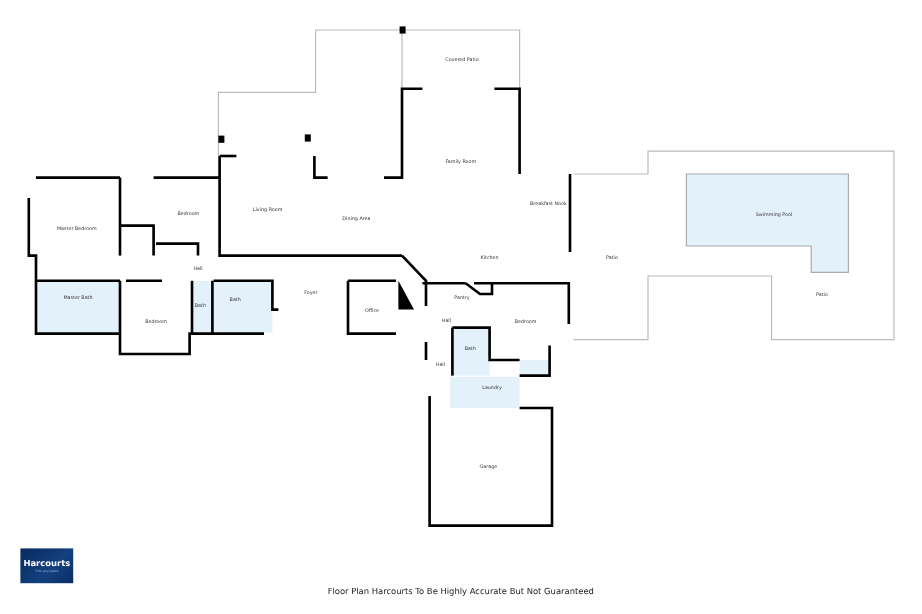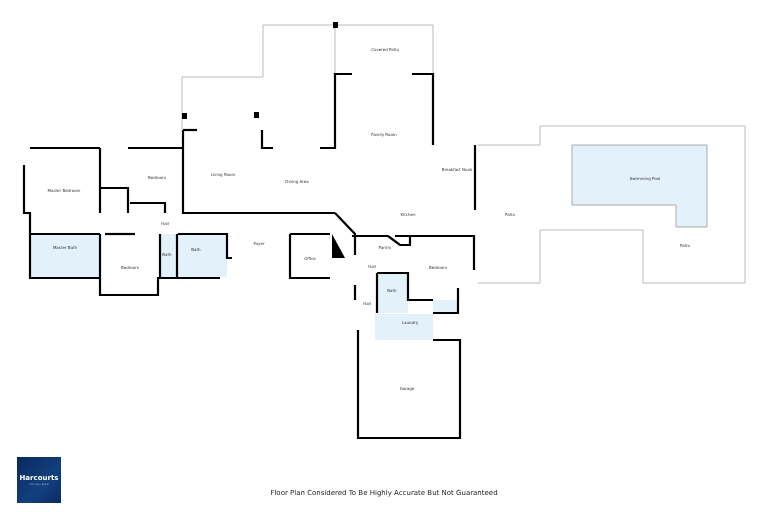--- a/index.html
+++ b/index.html
@@ -1,19 +1,19 @@
 <!DOCTYPE html>
 <html><head>
 <meta charset="utf-8">
 <style>
   html,body{margin:0;padding:0;background:#fff;}
   body{width:768px;height:512px;position:relative;overflow:hidden;font-family:"DejaVu Sans",sans-serif;}
   #plan{position:absolute;left:0;top:0;width:768px;height:512px;}
   .lbl{font-family:"DejaVu Sans",sans-serif;font-size:4px;fill:#333;text-anchor:middle;}
-  .logo{position:absolute;left:17px;top:457px;width:44px;height:46px;background:linear-gradient(135deg,#0a2a5e,#12407f 60%,#0b2c63);display:flex;flex-direction:column;justify-content:center;align-items:center;}
+  .logo{position:absolute;left:17px;top:457px;width:44px;height:29px;background:linear-gradient(135deg,#0a2a5e,#12407f 60%,#0b2c63);display:flex;flex-direction:column;justify-content:center;align-items:center;}
   .logo-name{color:#fff;font-weight:bold;font-size:7px;font-family:"DejaVu Sans",sans-serif;}
   .logo-sub{color:#9fb7dc;font-size:2.5px;font-family:"DejaVu Sans",sans-serif;margin-top:1px;}
   .disclaimer{position:absolute;left:0;width:768px;top:489px;text-align:center;font-size:7px;color:#222;font-family:"DejaVu Sans",sans-serif;}
 </style>
 </head>
 <body>
 
 <svg id="plan" viewBox="0 0 768 512" xmlns="http://www.w3.org/2000/svg">
 
   <g fill="none" stroke="#bbb" stroke-width="1">
@@ -98,13 +98,13 @@
     <text class="lbl" x="645" y="180">Swimming Pool</text>
     <text class="lbl" x="685" y="247">Patio</text>
   </g>
 </svg>
 
 <div class="logo">
   <span class="logo-name">Harcourts</span>
   <span class="logo-sub">Find your place</span>
 </div>
 
-<div class="disclaimer">Floor Plan Considered To Be Highly Accurate But Not Guaranteed</div>
+<div class="disclaimer">Floor Plan Harcourts To Be Highly Accurate But Not Guaranteed</div>
 
 </body></html>

